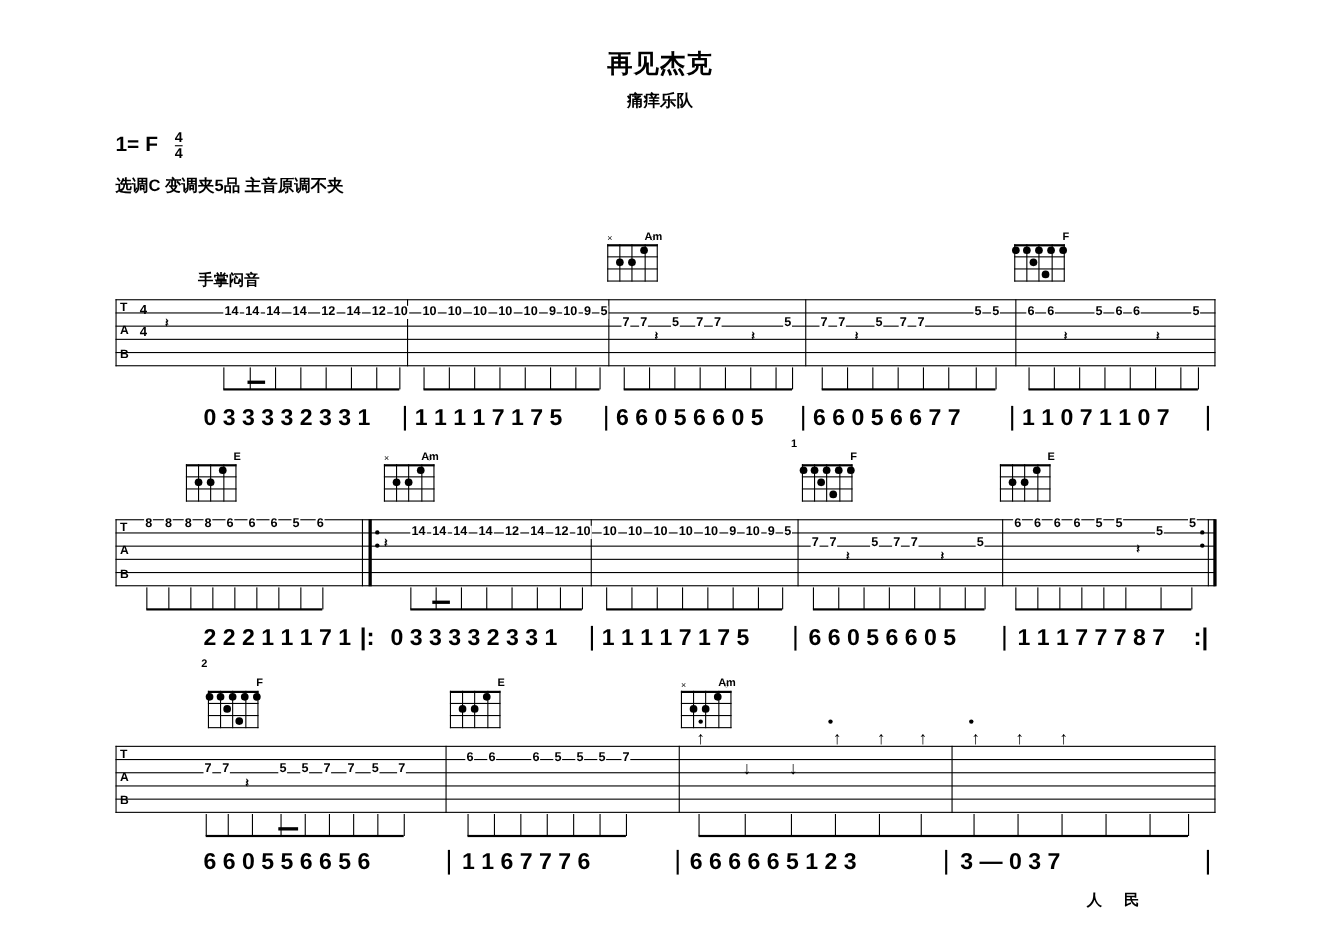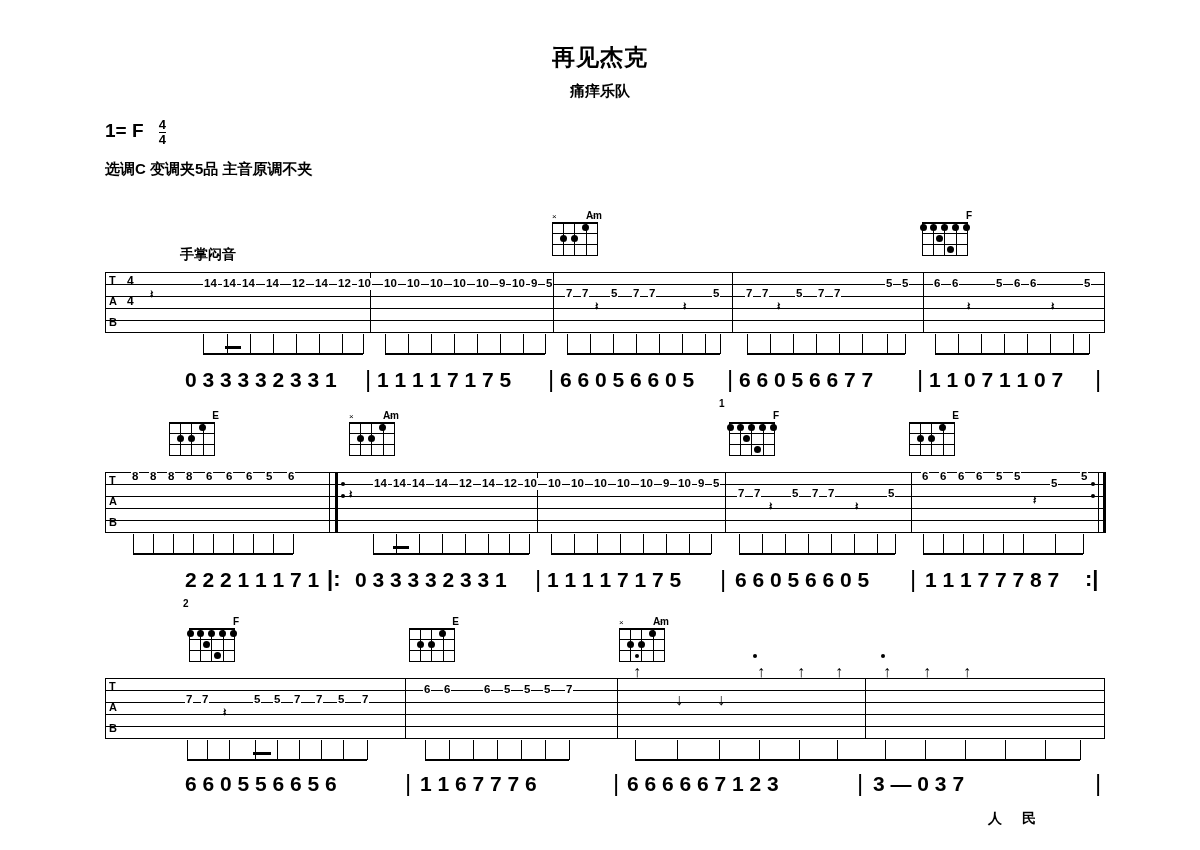--- a/index.html
+++ b/index.html
@@ -651,21 +651,21 @@
         <span class="stem" style="left:975px"></span>
       <span class="beam" style="left:530px;top:19px;width:445px"></span>
     </div>
   </div>
 
   <div class="jianpu" style="top:772px;">
     <span class="jp" style="left:80px;">6 6 0 5 5 6 6 5 6</span>
     <span class="jpbar" style="left:300px;">|</span>
     <span class="jp" style="left:315px;">1 1 6 7 7 7 6</span>
     <span class="jpbar" style="left:508px;">|</span>
-    <span class="jp" style="left:522px;">6 6 6 6 6 7 1 2 3</span>
+    <span class="jp" style="left:522px;">6 6 6 6 6 5 1 2 3</span>
     <span class="jpbar" style="left:752px;">|</span>
     <span class="jp" style="left:768px;">3 — 0  3 7</span>
     <span class="jpbar" style="left:990px;">|</span>
   </div>
 
   <div class="lyrics" style="left:988px;top:810px;">人 民</div>
 
 </div>
 
 </body></html>

